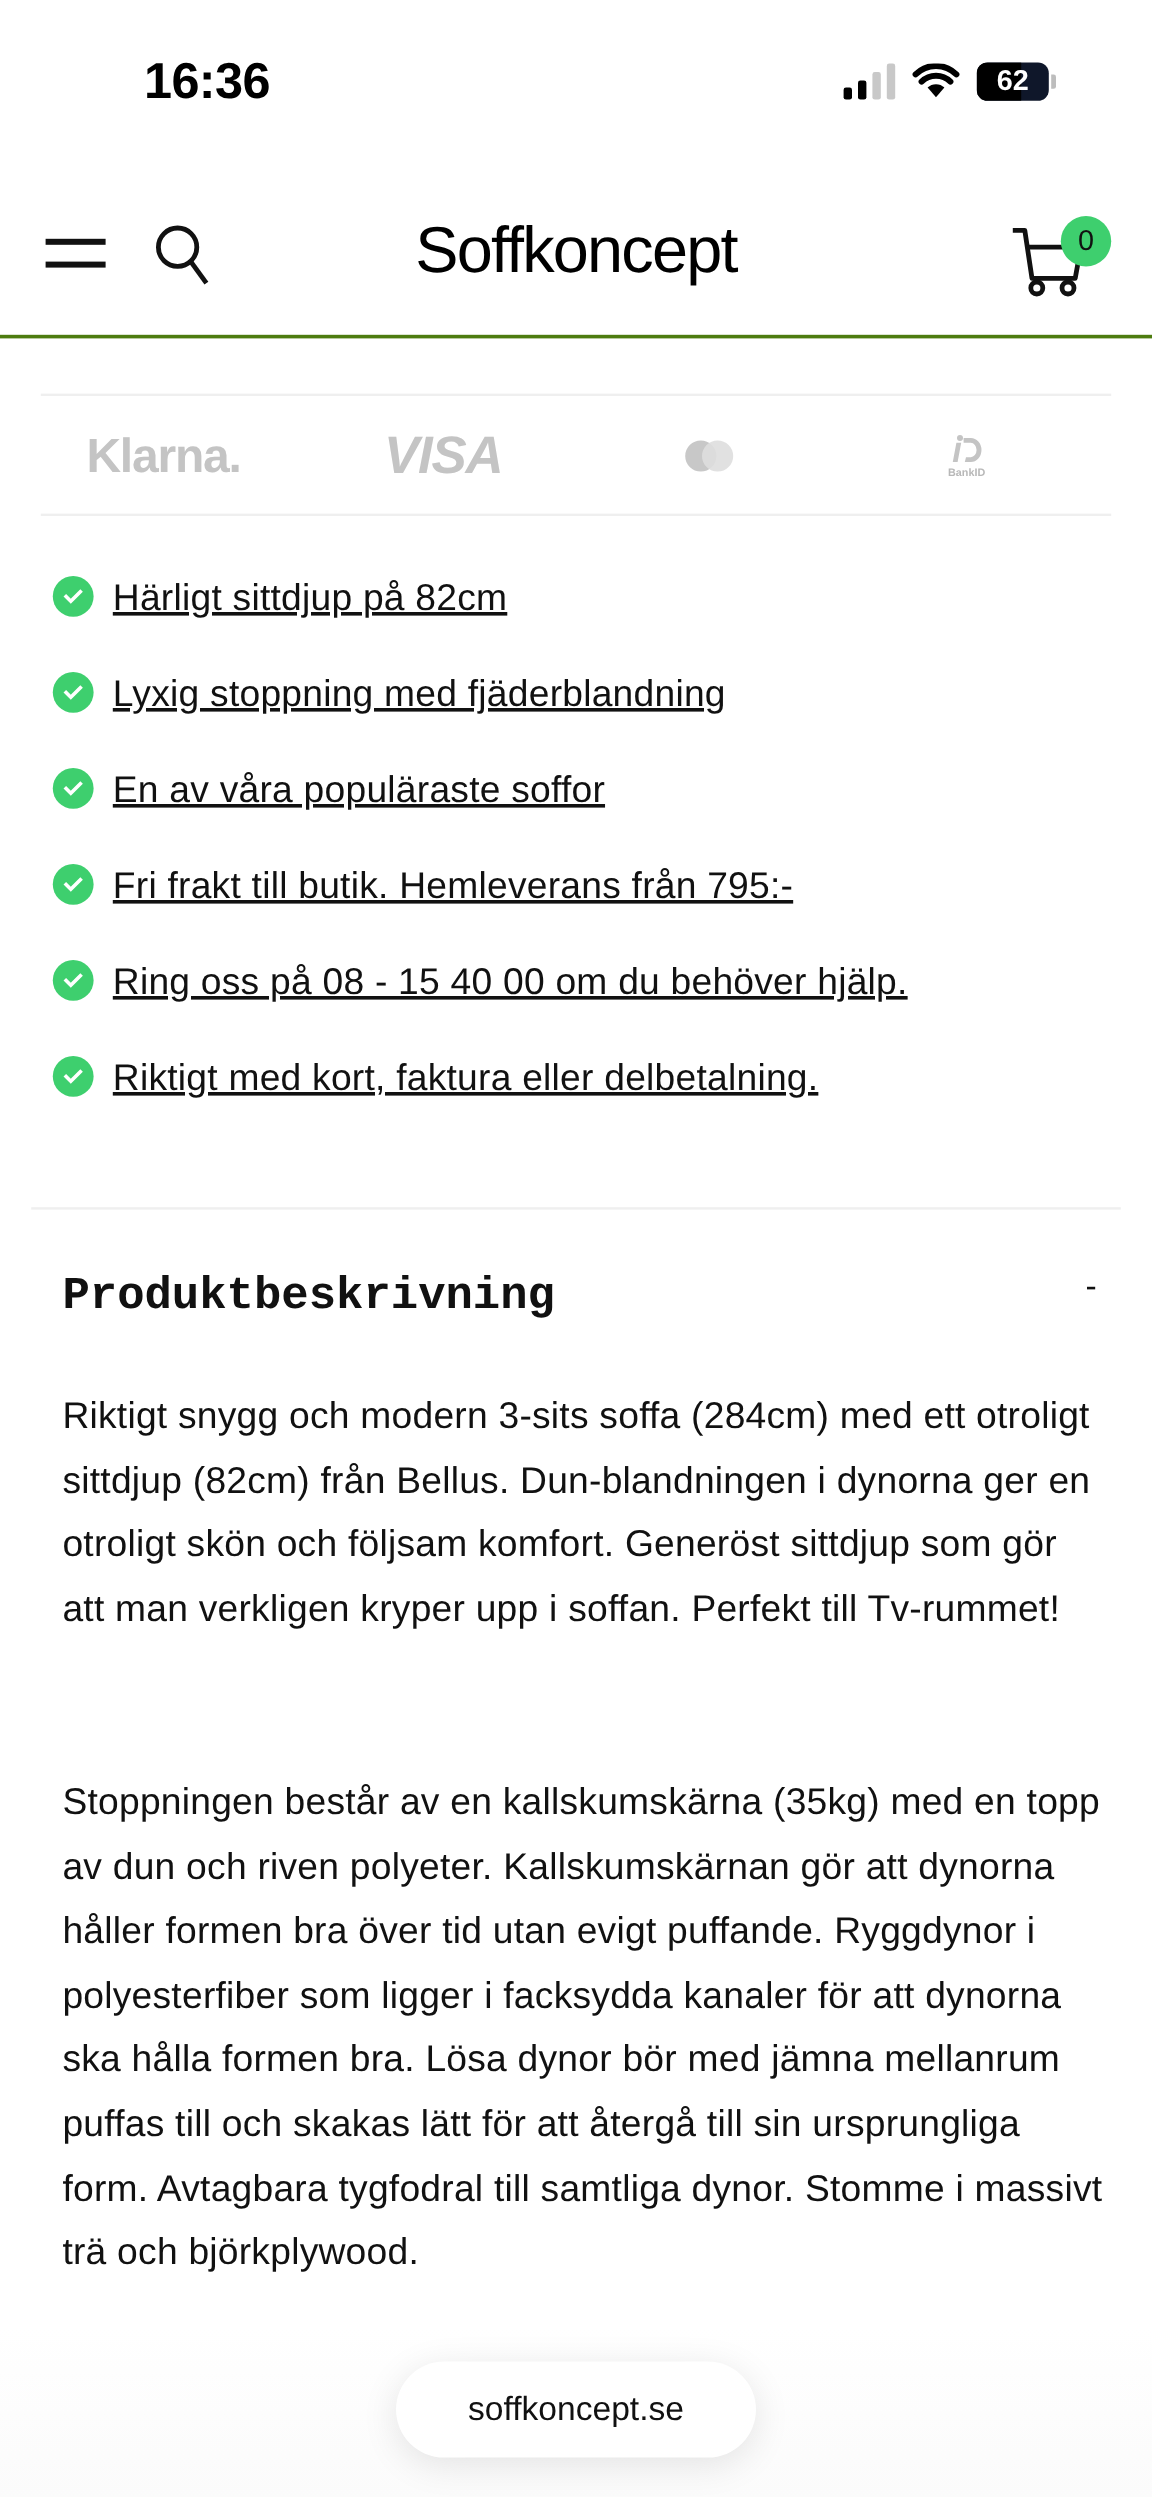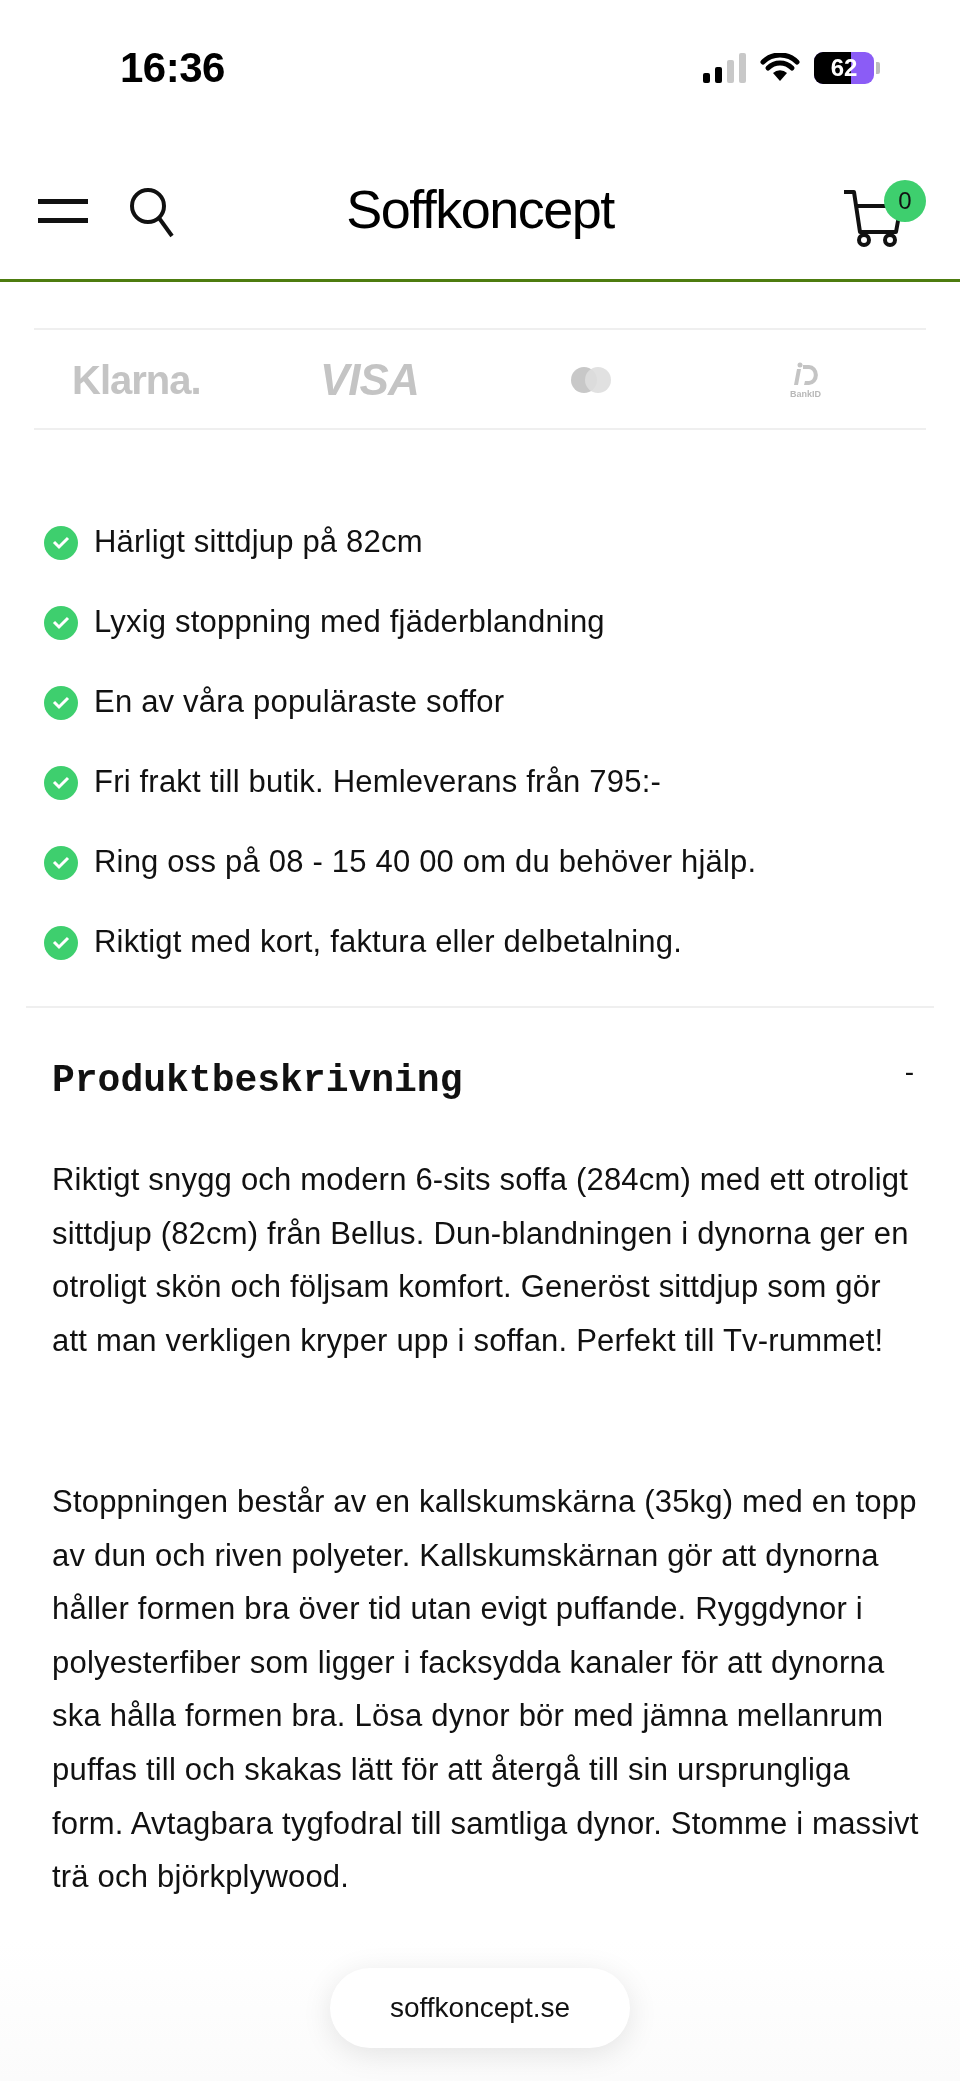--- a/index.html
+++ b/index.html
@@ -6,21 +6,21 @@
   html, body { width: 960px; height: 2081px; background: #ffffff; overflow: hidden; }
   body { font-family: "Liberation Sans", "DejaVu Sans", sans-serif; color: #111111; position: relative; }
 
   
   .status-bar { position: absolute; top: 0; left: 0; width: 960px; height: 140px; }
   .status-time { position: absolute; left: 120px; top: 44px; font-size: 42px; font-weight: 700; letter-spacing: -0.5px; color: #000; }
   .status-icons { position: absolute; right: 80px; top: 52px; display: flex; align-items: center; gap: 14px; }
   .signal { display: flex; align-items: flex-end; gap: 5px; height: 30px; }
   .signal span { width: 7px; border-radius: 2px; background: #000; }
   .signal span.off { background: #c8c8c8; }
-  .battery { position: relative; width: 60px; height: 32px; border-radius: 9px; background: #8b5cf6; overflow: hidden; display: flex; align-items: center; justify-content: center; }
+  .battery { position: relative; width: 60px; height: 32px; border-radius: 9px; background: #0f172a; overflow: hidden; display: flex; align-items: center; justify-content: center; }
   .battery .fill { position: absolute; left: 0; top: 0; bottom: 0; width: 62%; background: #000; }
   .battery .pct { position: relative; color: #fff; font-weight: 700; font-size: 24px; }
   .battery-tip { width: 4px; height: 12px; background: #bdbdbd; border-radius: 0 2px 2px 0; margin-left: -12px; }
 
   
   .site-header { position: absolute; top: 140px; left: 0; width: 960px; height: 142px; border-bottom: 3px solid #4d7c0f; }
   .menu-btn { position: absolute; left: 38px; top: 56px; width: 50px; height: 30px; cursor: pointer; }
   .menu-btn span { position: absolute; left: 0; width: 50px; height: 5px; background: #111; }
   .menu-btn span:nth-child(1) { top: 3px; }
   .menu-btn span:nth-child(2) { top: 22px; }
@@ -33,21 +33,21 @@
   .payments { position: absolute; top: 328px; left: 34px; width: 892px; height: 102px; border-top: 2px solid #efefef; border-bottom: 2px solid #efefef; }
   .pay-logo { position: absolute; top: 0; height: 100px; display: flex; align-items: center; color: #c4c4c4; }
   .pay-klarna { left: 38px; font-size: 40px; font-weight: 700; letter-spacing: -1px; }
   .pay-visa { left: 286px; font-size: 44px; font-weight: 900; font-style: italic; letter-spacing: -1px; }
   .pay-mc { left: 534px; }
   .pay-bankid { left: 756px; flex-direction: column; justify-content: center; }
   .bankid-text { font-size: 9px; font-weight: 700; color: #b8b8b8; margin-top: 2px; }
 
   
   .usp-list { position: absolute; top: 480px; left: 44px; list-style: none; }
-  .usp-item { height: 80px; display: flex; align-items: flex-end; }
+  .usp-item { height: 80px; display: flex; align-items: flex-start; text-decoration: underline; }
   .check { width: 34px; height: 34px; border-radius: 50%; background: #3ecf6e; display: flex; align-items: center; justify-content: center; margin-right: 16px; flex-shrink: 0; }
   .usp-text { font-size: 31px; color: #111; letter-spacing: 0.2px; }
 
   
   .divider { position: absolute; top: 1006px; left: 26px; width: 908px; height: 2px; background: #efefef; }
 
   
   .accordion-header { position: absolute; top: 1040px; left: 52px; width: 862px; height: 80px; display: flex; align-items: center; justify-content: space-between; cursor: pointer; }
   .accordion-title { font-size: 38px; color: #111; font-family: Liberation Mono, monospace; }
   .accordion-toggle { font-size: 28px; color: #111; margin-top: -16px; }
@@ -175,17 +175,17 @@
     <span class="usp-text">Riktigt med kort, faktura eller delbetalning.</span>
   </li>
 </ul>
 
 <div class="divider"></div>
 
 <div class="accordion-header">
   <h2 class="accordion-title">Produktbeskrivning</h2>
   <span class="accordion-toggle">-</span>
 </div>
-<p class="desc desc-p1">Riktigt snygg och modern 6-sits soffa (284cm) med ett otroligt sittdjup (82cm) från Bellus. Dun-blandningen i dynorna ger en otroligt skön och följsam komfort. Generöst sittdjup som gör att man verkligen kryper upp i soffan. Perfekt till Tv-rummet!</p>
+<p class="desc desc-p1">Riktigt snygg och modern 3-sits soffa (284cm) med ett otroligt sittdjup (82cm) från Bellus. Dun-blandningen i dynorna ger en otroligt skön och följsam komfort. Generöst sittdjup som gör att man verkligen kryper upp i soffan. Perfekt till Tv-rummet!</p>
 <p class="desc desc-p2">Stoppningen består av en kallskumskärna (35kg) med en topp av dun och riven polyeter. Kallskumskärnan gör att dynorna håller formen bra över tid utan evigt puffande. Ryggdynor i polyesterfiber som ligger i facksydda kanaler för att dynorna ska hålla formen bra. Lösa dynor bör med jämna mellanrum puffas till och skakas lätt för att återgå till sin ursprungliga form. Avtagbara tygfodral till samtliga dynor. Stomme i massivt trä och björkplywood.</p>
 
 <div class="bottom-fade"></div>
 <div class="url-pill">soffkoncept.se</div>
 
 </body></html>

